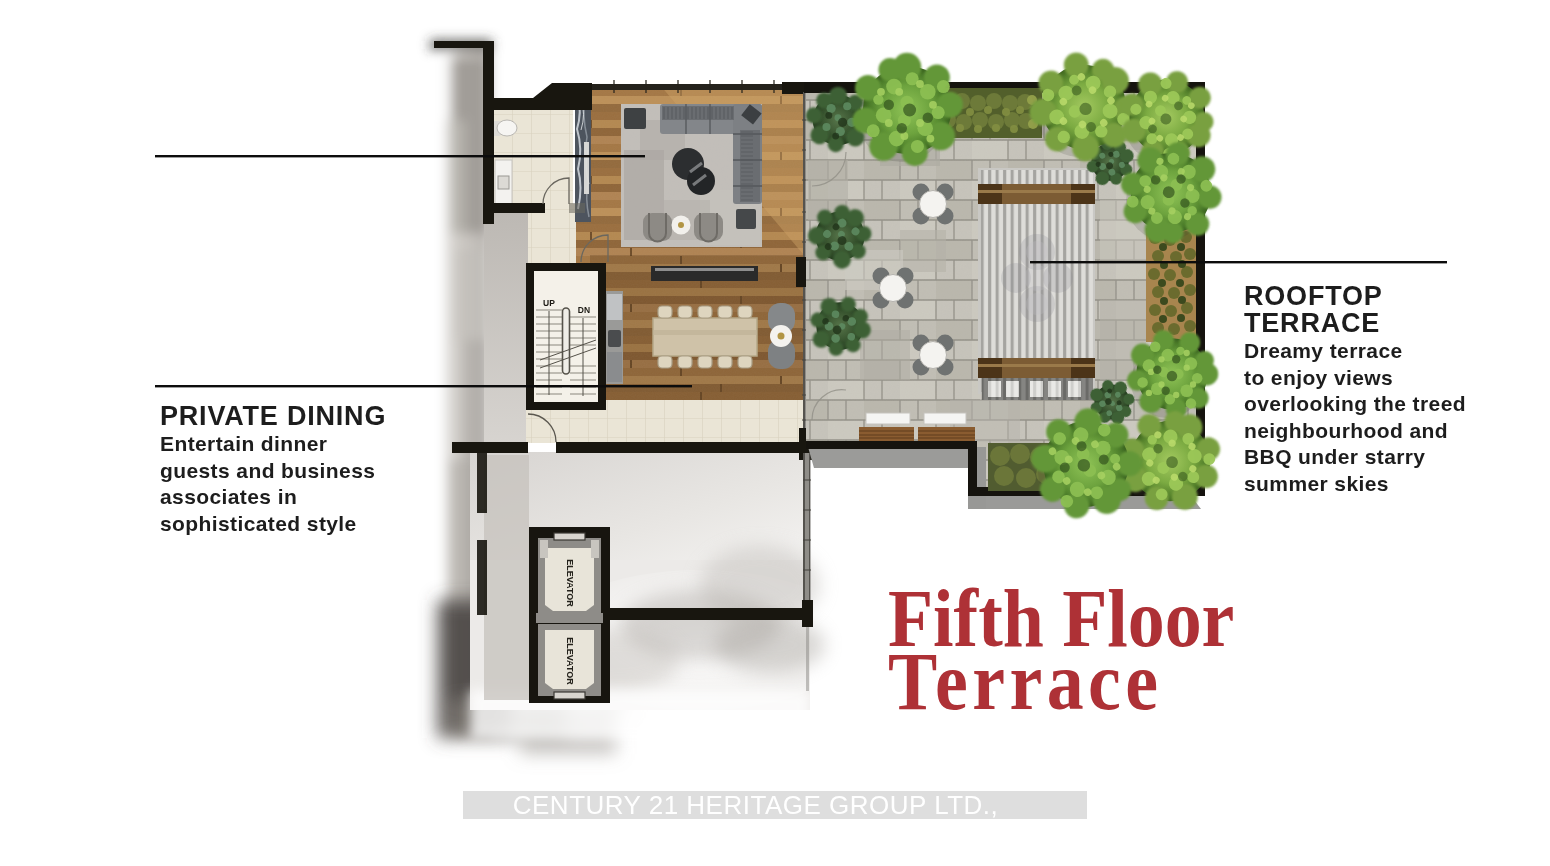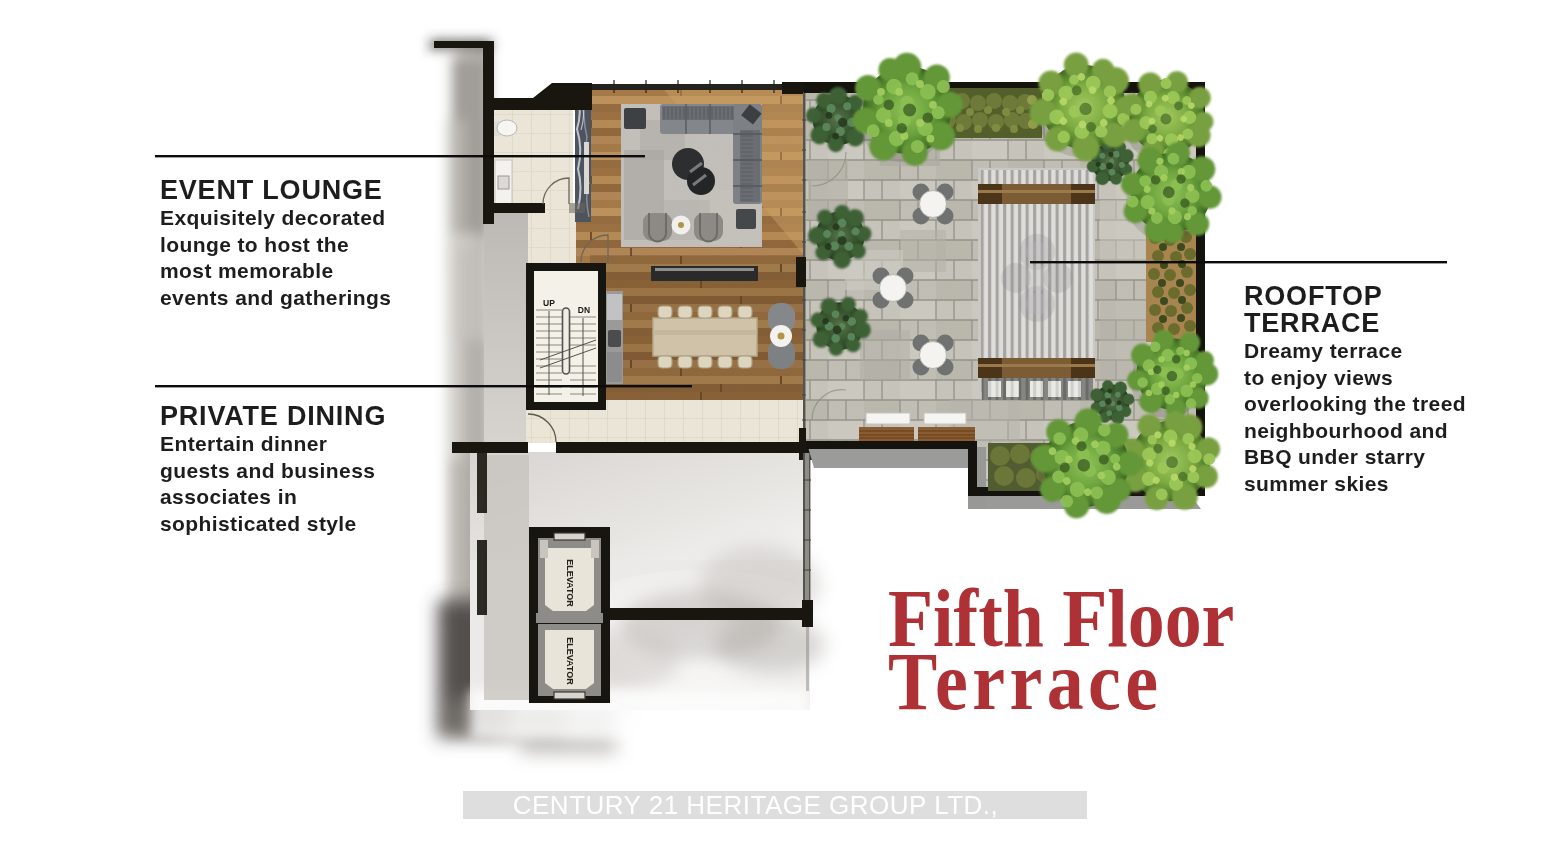--- a/index.html
+++ b/index.html
@@ -684,24 +684,20 @@
   <use href="#treeA" transform="translate(1086,464) scale(1.26) rotate(150)"></use>
 </g>
 
 <rect x="155" y="155" width="490" height="2.4" fill="#0c0c0c"></rect>
 
 <rect x="155" y="385" width="537" height="2.4" fill="#0c0c0c"></rect>
 
 <rect x="1030" y="261" width="417" height="2.4" fill="#0c0c0c"></rect>
 </svg>
 
-<div class="lbl" style="left:160px;top:177px;">
-  <h3>EVENT LOUNGE</h3>
-  <p>Exquisitely decorated<br>lounge to host the<br>most memorable<br>events and gatherings</p>
-</div>
 
 <div class="lbl" style="left:1244px;top:283px;">
   <h3>ROOFTOP<br>TERRACE</h3>
 
   <p>Dreamy terrace<br>to enjoy views<br>overlooking the treed<br>neighbourhood and<br>BBQ under starry<br>summer skies</p>
 </div>
 
 <div class="lbl" style="left:160px;top:403px;">
   <h3>PRIVATE DINING</h3>
   <p>Entertain dinner<br>guests and business<br>associates in<br>sophisticated style</p>

